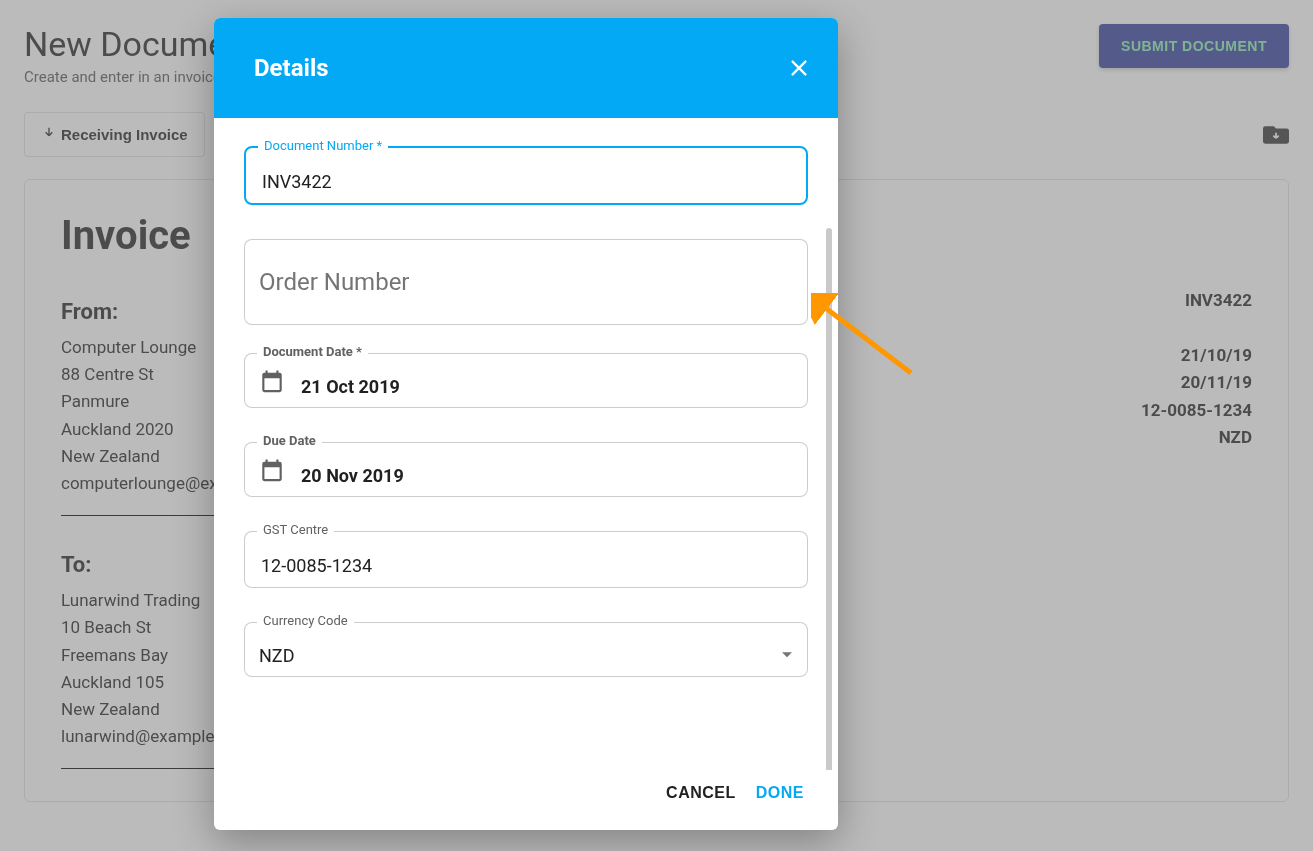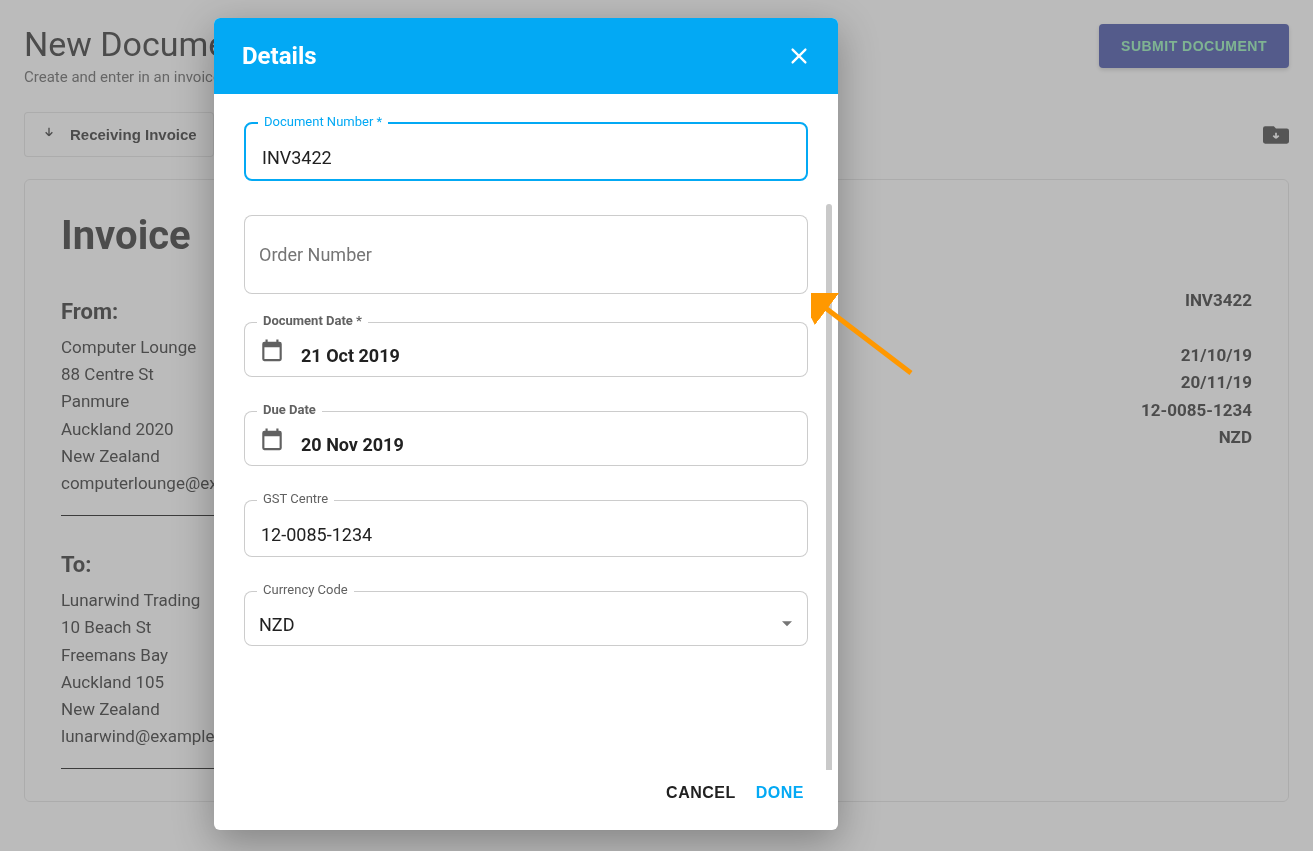--- a/index.html
+++ b/index.html
@@ -49,21 +49,21 @@
 
   .receiving-row {
     margin-top: 26px;
     display: flex;
     justify-content: space-between;
     align-items: center;
   }
   .receiving-btn {
     display: inline-flex;
     align-items: center;
-    gap: 13px;
+    gap: 4px;
     border: 1px solid rgba(0,0,0,0.12);
     background: #fff;
     border-radius: 4px;
     padding: 12px 16px;
     font-size: 15px;
     font-weight: 600;
     color: #212121;
     cursor: pointer;
   }
   .folder-icon svg { display:block; }
@@ -131,21 +131,21 @@
     background: #03a9f4;
     color: #fff;
     padding: 20px 24px;
     display: flex;
     justify-content: space-between;
     align-items: center;
   }
   .modal-title {
     font-size: 24px;
     font-weight: 700;
-    margin: 4px;
+    margin: 16px;
   }
   .close-btn {
     background: none;
     border: none;
     color: #fff;
     cursor: pointer;
     padding: 4px;
   }
   .close-btn svg { display:block; }
 
@@ -181,21 +181,21 @@
     color: #212121;
     outline: none;
     border: none;
     width: 100%;
     background: transparent;
     font-family: inherit;
   }
 
   .field.empty { padding: 28px 14px; margin-bottom: 28px; }
   .field.empty .placeholder {
-    font-size: 18px;
+    font-size: 24px;
     color: #757575;
     text-align: center;
   }
 
   .field.withicon { padding-left: 56px; font-weight: bold; }
   .field.withicon .ficon {
     position: absolute;
     left: 14px;
     top: 50%;
     transform: translateY(-42%);

